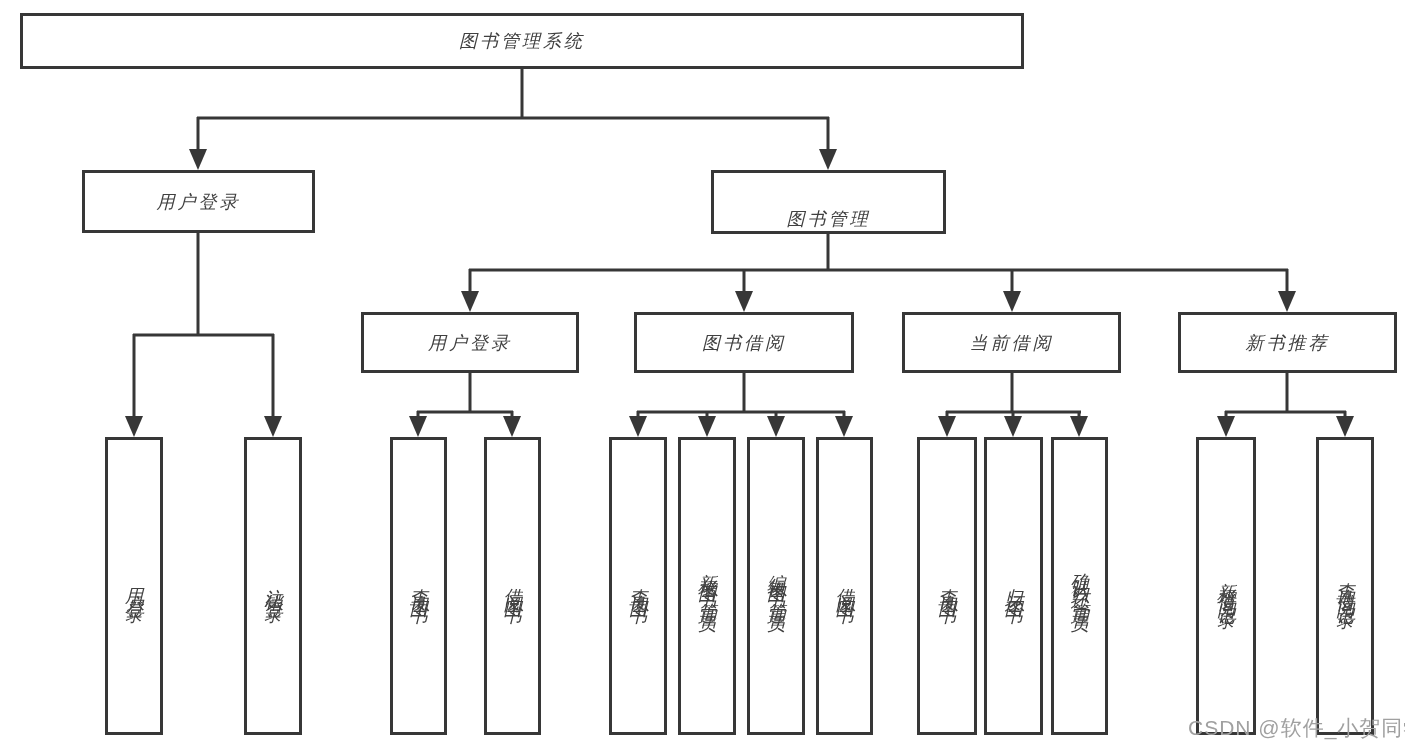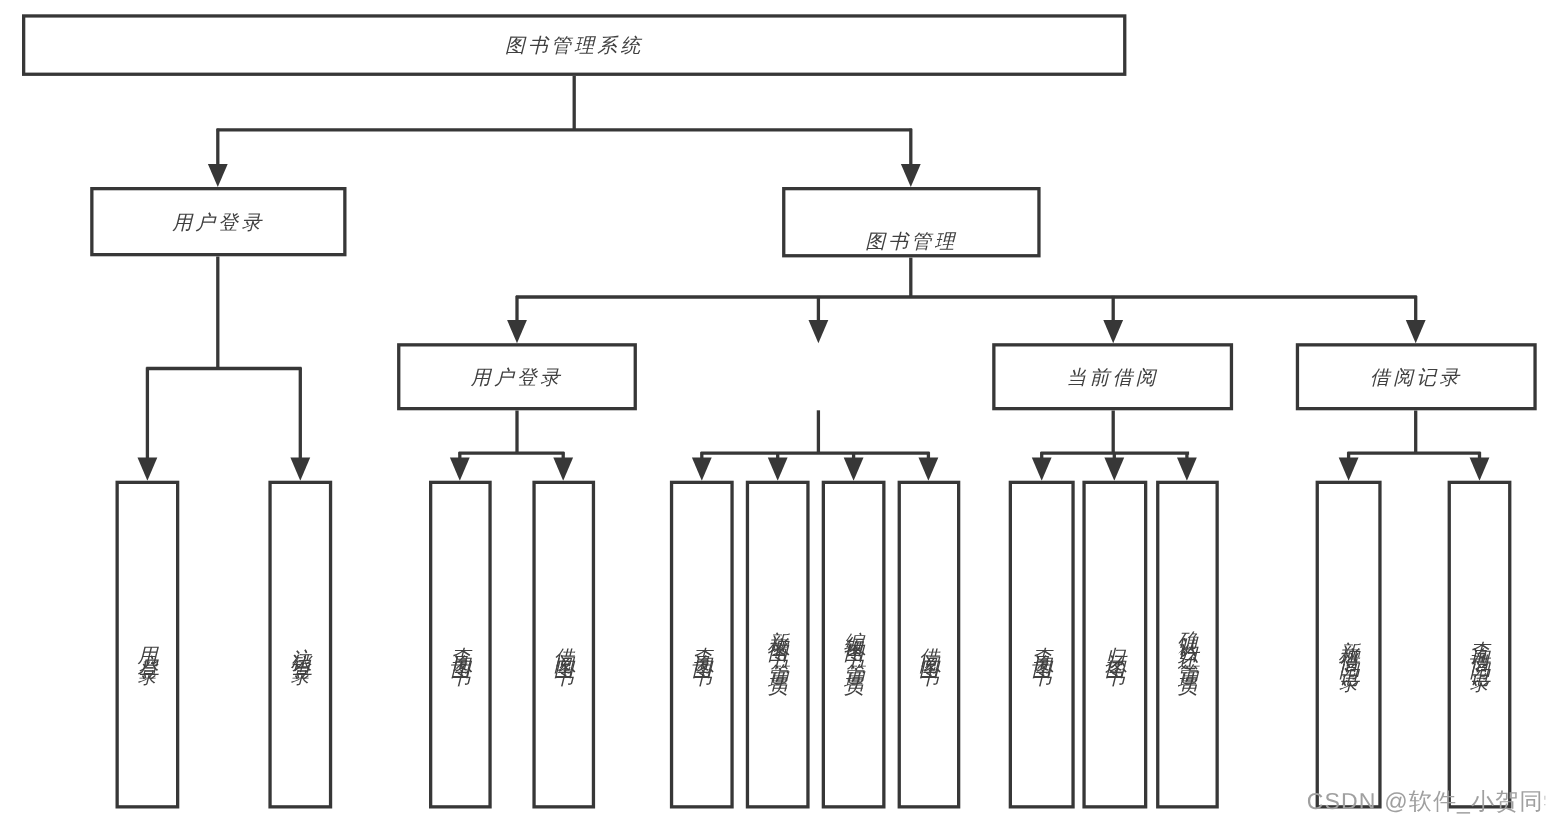--- a/index.html
+++ b/index.html
@@ -137,25 +137,28 @@
   <div class="node h-node" style="left:82px; top:170px; width:233px; height:63px;">
     <span>用户登录</span>
   </div>
   <div class="node h-node" style="left:711px; top:170px; width:235px; height:64px;align-items:flex-end;">
     <span>图书管理</span>
   </div>
 
   <div class="node h-node" style="left:361px; top:312px; width:218px; height:61px;">
     <span>用户登录</span>
   </div>
+  <div class="node h-node" style="left:634px; top:312px; width:220px; height:61px;">
+    <span>图书借阅</span>
+  </div>
   <div class="node h-node" style="left:902px; top:312px; width:219px; height:61px;text-align:right;">
     <span>当前借阅</span>
   </div>
   <div class="node h-node" style="left:1178px; top:312px; width:219px; height:61px;">
-    <span>借阅记录</span>
+    <span>新书推荐</span>
   </div>
 
   <div class="node v-node" style="left:105px; top:437px; width:58px; height:298px;">
     <span>用户登录</span>
   </div>
   <div class="node v-node" style="left:244px; top:437px; width:58px; height:298px;">
     <span>注销登录</span>
   </div>
 
   <div class="node v-node" style="left:390px; top:437px; width:57px; height:298px;">

